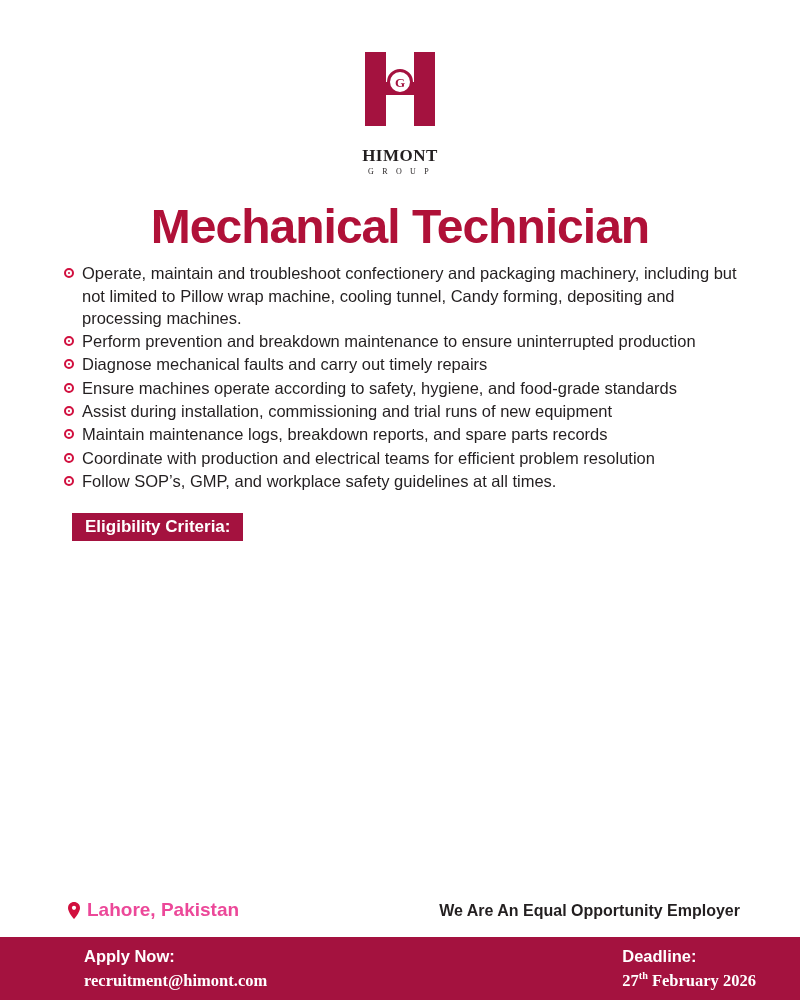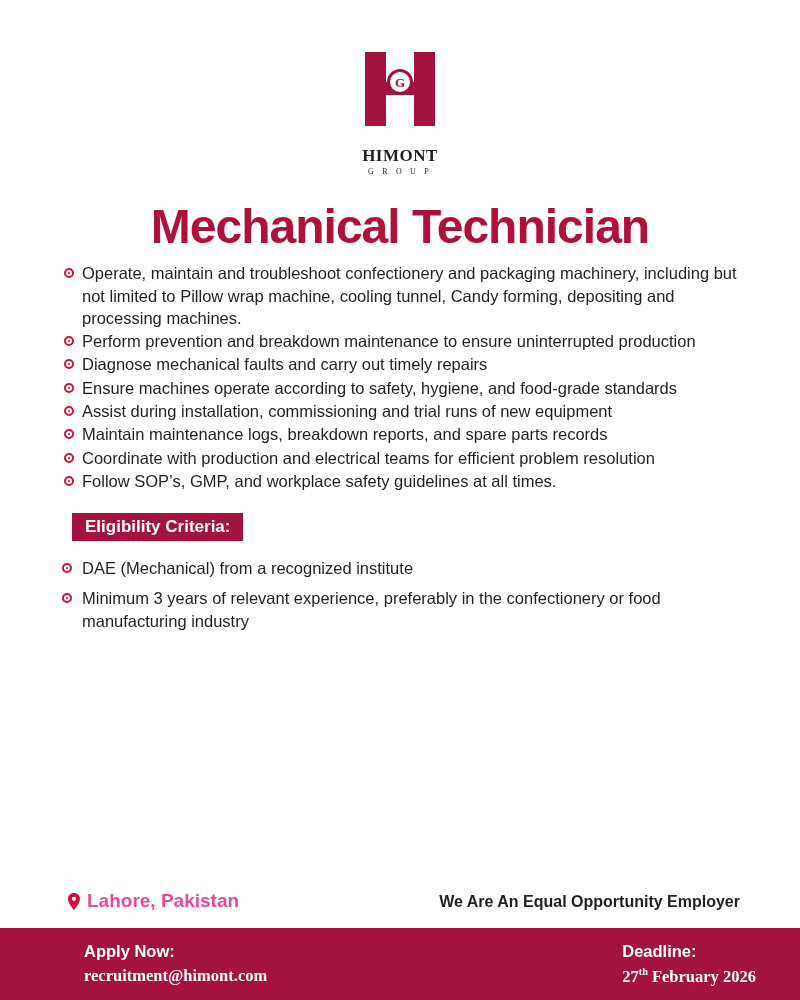--- a/index.html
+++ b/index.html
@@ -191,21 +191,21 @@
     font-size: 16px;
     font-weight: bold;
     color: #231f20;
     padding-bottom: 1px;
   }
 
   
   .band {
     background: #a4123f;
     color: #ffffff;
-    height: 72px;
+    height: 63px;
     display: flex;
     align-items: center;
     padding: 0 44px 0 84px;
   }
   .band-left, .band-right {
     font-size: 16.5px;
     line-height: 1.5;
     font-weight: bold;
   }
   .band-right {
@@ -266,30 +266,20 @@
     </li>
     <li>
       <span class="dot-icon"></span>
       <span>Follow SOP’s, GMP, and workplace safety guidelines at all times.</span>
     </li>
   </ul>
 
   <div class="heading-row elig">
     <span class="section-heading">Eligibility Criteria:</span>
   </div>
-  <ul class="bullets eligibility">
-    <li>
-      <span class="dot-icon"></span>
-      <span>DAE (Mechanical) from a recognized institute</span>
-    </li>
-    <li>
-      <span class="dot-icon"></span>
-      <span>Minimum 3 years of relevant experience, preferably in the confectionery or food manufacturing industry</span>
-    </li>
-  </ul>
 
   <div class="meta-row">
     <div class="location">
       <span class="pin-icon">
         <svg width="12" height="17" viewBox="0 0 12 17">
           <path d="M6 0C2.7 0 0 2.6 0 5.9C0 10.2 6 17 6 17C6 17 12 10.2 12 5.9C12 2.6 9.3 0 6 0Z" fill="#d10f3e"></path>
           <circle cx="6" cy="5.8" r="2.1" fill="#ffffff"></circle>
         </svg>
       </span>
       <span>Lahore, Pakistan</span>

